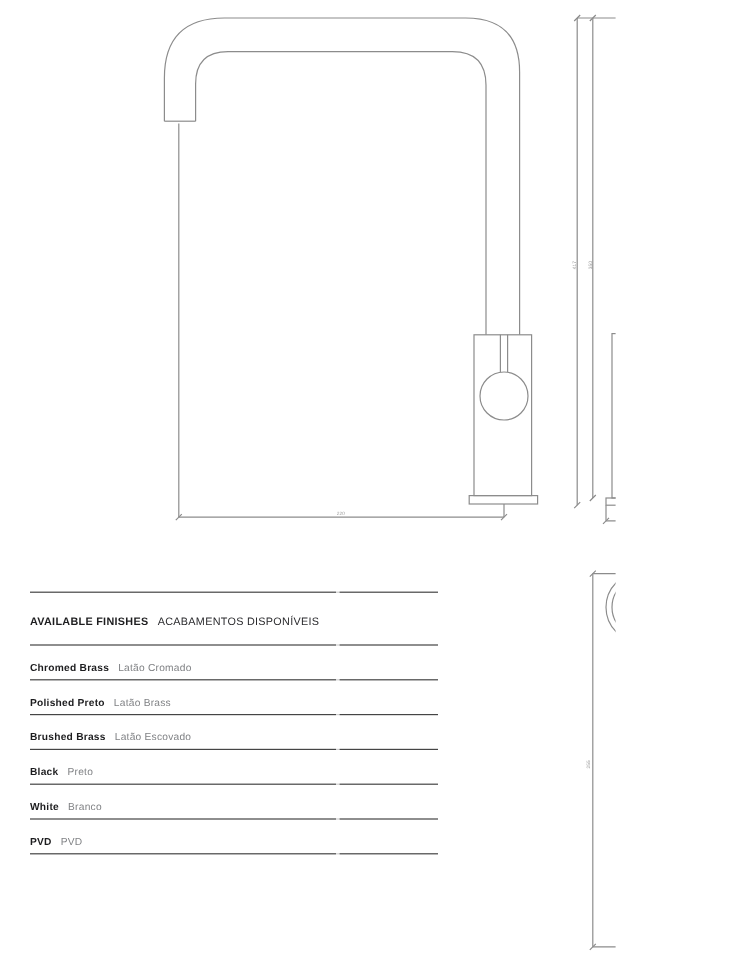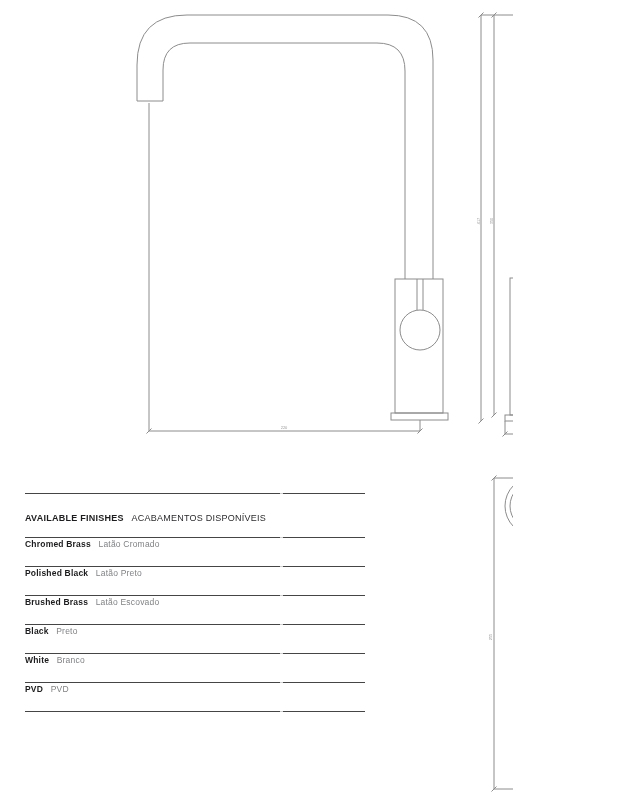--- a/index.html
+++ b/index.html
@@ -27,21 +27,21 @@
   .finishes .hdr{
     border-top:1px solid #454545;
     padding:18px 0 13px 0;
     font-size:9px;line-height:12px;letter-spacing:.25px;
   }
   .finishes .hdr .en{font-weight:bold;color:#1d1d1f;}
   .finishes .hdr .pt{font-weight:normal;color:#2b2b2e;margin-left:5px;}
   .finishes .row{
     border-top:1px solid #454545;
     height:29px;box-sizing:border-box;
-    padding-top:0;
+    padding-top:12px;
     font-size:8.5px;line-height:12px;letter-spacing:.2px;
   }
   .finishes .row .en{font-weight:bold;color:#1d1d1f;}
   .finishes .row .pt{font-weight:normal;color:#808285;margin-left:5px;}
   
   .col-seam{
     position:absolute;left:280px;top:492px;width:3px;height:252px;
     background:rgba(255,255,255,.75);pointer-events:none;
   }
 </style>
@@ -117,22 +117,22 @@
   <div class="finishes">
     <div class="hdr">
       <span class="en">AVAILABLE FINISHES</span>
       <span class="pt">ACABAMENTOS DISPONÍVEIS</span>
     </div>
     <div class="row">
       <span class="en">Chromed Brass</span>
       <span class="pt">Latão Cromado</span>
     </div>
     <div class="row">
-      <span class="en">Polished Black</span>
-      <span class="pt">Latão Preto</span>
+      <span class="en">Polished Preto</span>
+      <span class="pt">Latão Brass</span>
     </div>
     <div class="row">
       <span class="en">Brushed Brass</span>
       <span class="pt">Latão Escovado</span>
     </div>
     <div class="row">
       <span class="en">Black</span>
       <span class="pt">Preto</span>
     </div>
     <div class="row">

